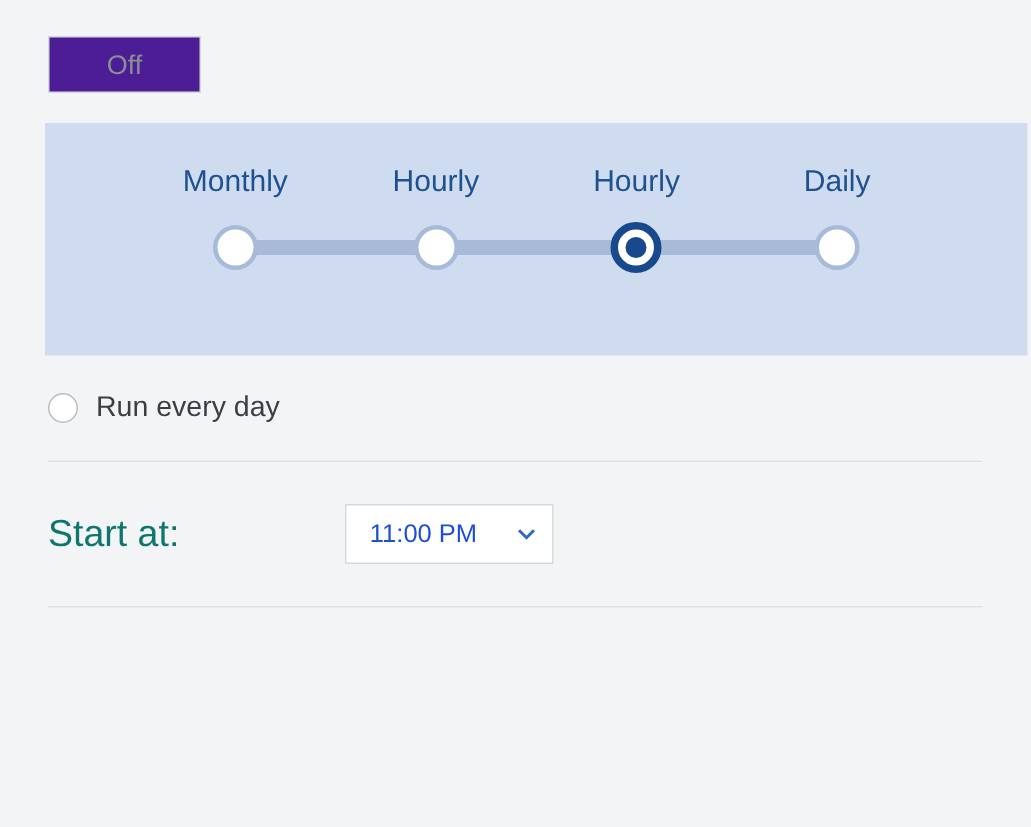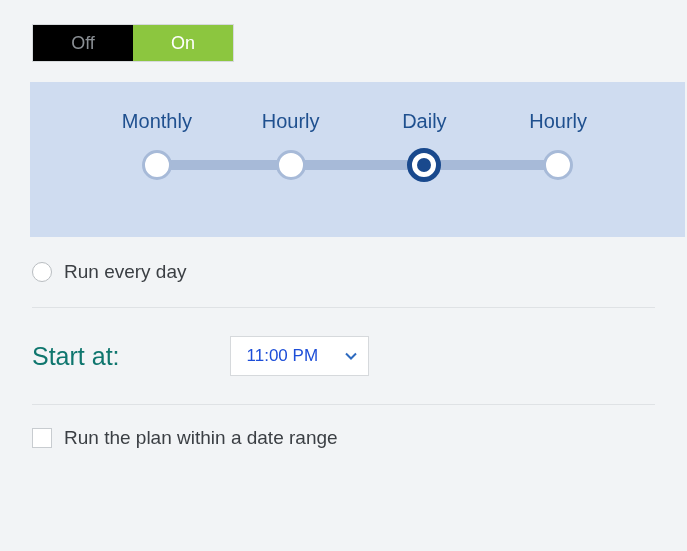--- a/index.html
+++ b/index.html
@@ -10,21 +10,21 @@
     height: 551px;
     color: #444;
   }
   .container { padding: 24px 2px 0 2px; }
 
   
   .toggle-wrap { padding: 0 0 20px 30px; }
   .toggle {
     display: inline-flex;
     border: 1px solid #d6d9dc;
-    background: #000000;
+    background: #4c1d95;
   }
   .toggle-btn {
     width: 100px;
     height: 36px;
     display: flex;
     align-items: center;
     justify-content: center;
     font-size: 18px;
     cursor: pointer;
     color: #8a8f94;
@@ -163,30 +163,29 @@
   }
 </style>
 </head>
 <body>
 
 <div class="container">
 
   <div class="toggle-wrap">
     <div class="toggle">
       <div class="toggle-btn">Off</div>
-      <div class="toggle-btn on">On</div>
     </div>
   </div>
 
   <div class="freq-panel">
     <div class="freq-labels">
       <div class="freq-label">Monthly</div>
       <div class="freq-label">Hourly</div>
+      <div class="freq-label">Hourly</div>
       <div class="freq-label">Daily</div>
-      <div class="freq-label">Hourly</div>
     </div>
     <div class="track-area">
       <div class="track-line"></div>
       <div class="dots">
         <div class="dot-slot">
             <div class="dot"></div>
           </div>
         <div class="dot-slot">
             <div class="dot"></div>
           </div>
@@ -216,18 +215,14 @@
       <span class="time-caret">
         <svg viewBox="0 0 12 12">
             <path d="M1 3.5 L6 8.5 L11 3.5" fill="none" stroke="#2e6bc0" stroke-width="2"></path>
           </svg>
       </span>
     </div>
   </div>
 
   <div class="divider"></div>
 
-  <div class="check-row">
-    <div class="checkbox"></div>
-    <span>Run the plan within a date range</span>
-  </div>
 
 </div>
 
 </body></html>

